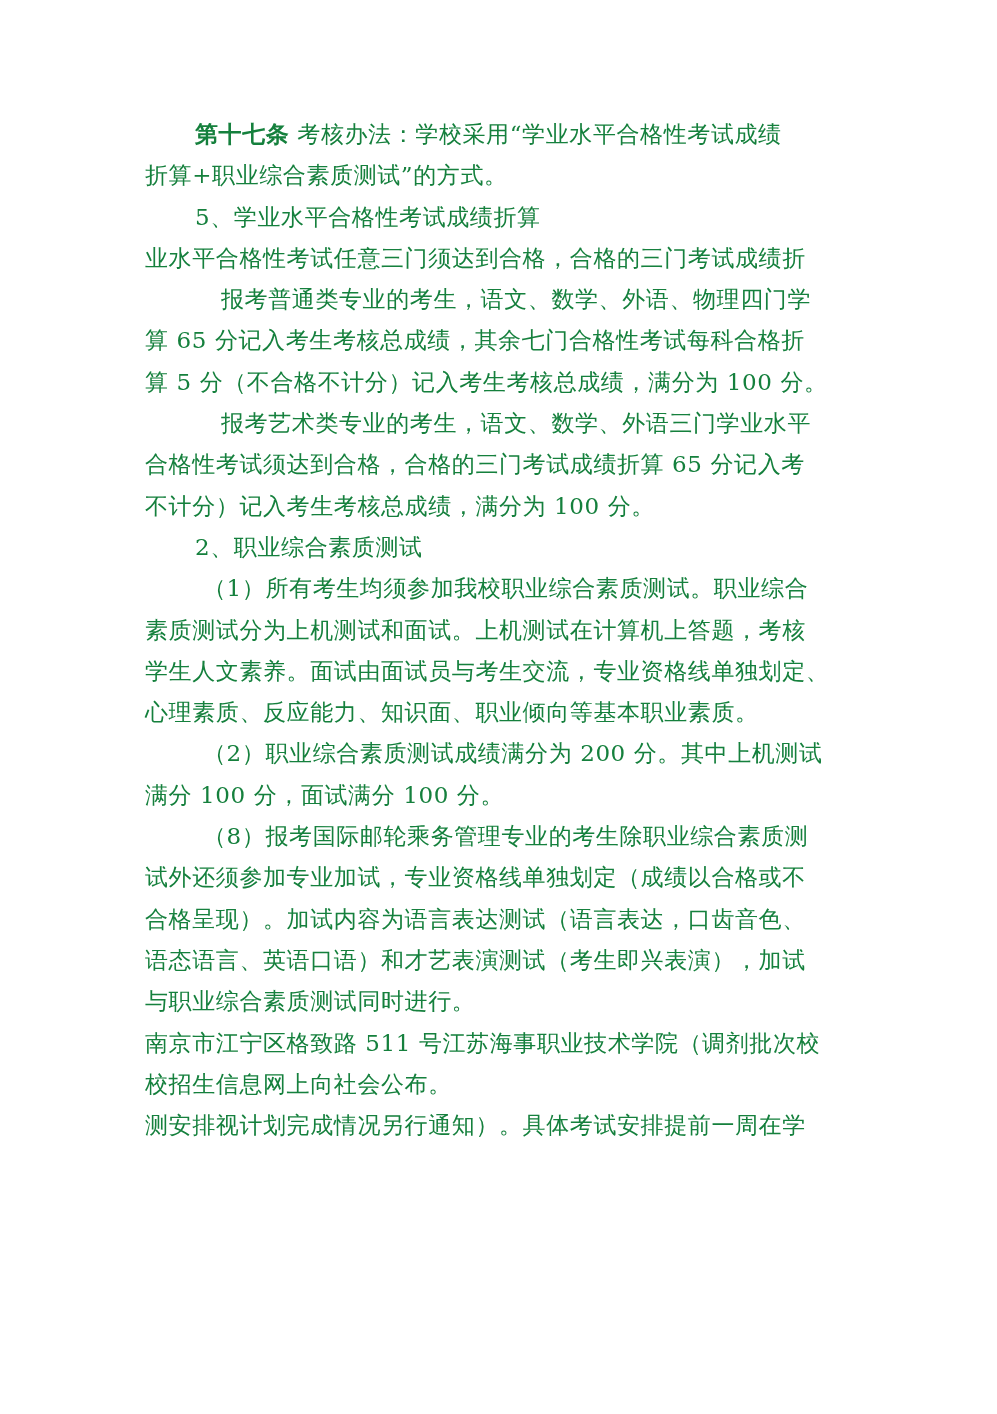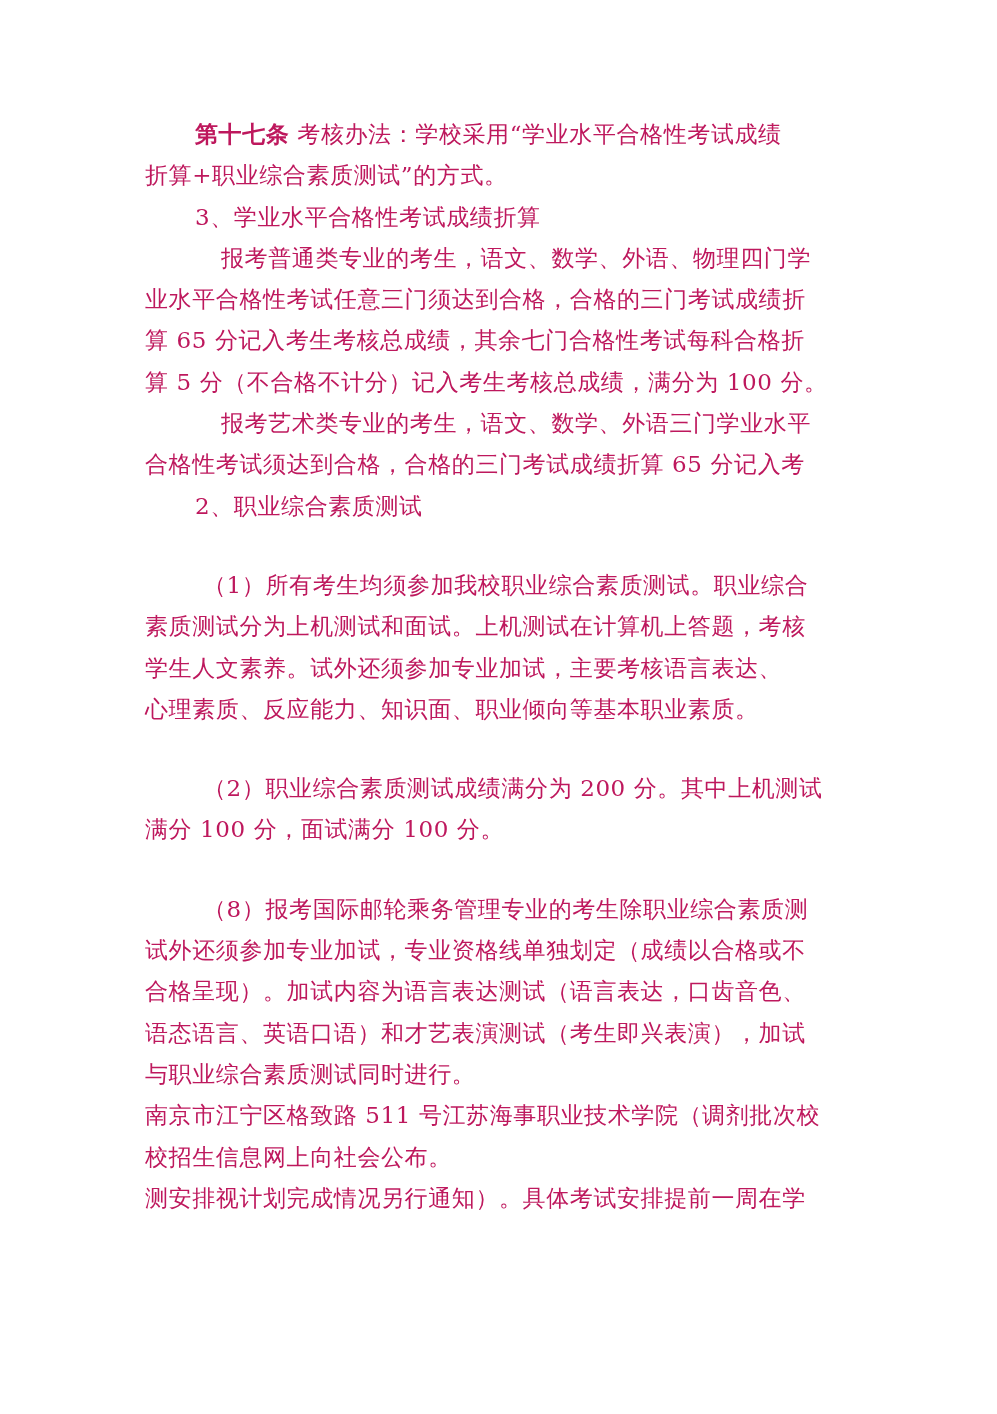--- a/index.html
+++ b/index.html
@@ -5,56 +5,57 @@
   html, body { margin: 0; padding: 0; background: #ffffff; }
   body { width: 997px; height: 1414px; position: relative; overflow: hidden; }
   .page {
     position: absolute;
     left: 145px;
     top: 114px;
     width: 710px;
     font-family: "DejaVu Serif", "Liberation Serif", serif;
     font-size: 23px;
     line-height: 41.3px;
-    color: #be185d;
+    color: #15803d;
     text-align: justify;
     letter-spacing: 0.6px;
   }
   .line { display: block; white-space: nowrap; height: 41.3px; }
   .ind1 { padding-left: 50px; }
   .ind2 { padding-left: 76px; }
-  .ind3 { padding-left: 58px; margin-top: 38px; }
+  .ind3 { padding-left: 58px; }
   .bold { font-weight: bold; font-family: "DejaVu Sans", "Liberation Sans", sans-serif; }
   .para { display: block; }
 </style>
 </head>
 <body>
 
 <div class="page">
 
   <div class="para">
     <span class="line ind1"><span class="bold">第十七条</span><span> 考核办法：学校采用“学业水平合格性考试成绩</span></span>
     <span class="line">折算+职业综合素质测试”的方式。</span>
   </div>
 
   <div class="para">
-    <span class="line ind1">3、学业水平合格性考试成绩折算</span>
+    <span class="line ind1">5、学业水平合格性考试成绩折算</span>
+    <span class="line">业水平合格性考试任意三门须达到合格，合格的三门考试成绩折</span>
     <span class="line ind2">报考普通类专业的考生，语文、数学、外语、物理四门学</span>
-    <span class="line">业水平合格性考试任意三门须达到合格，合格的三门考试成绩折</span>
     <span class="line">算 65 分记入考生考核总成绩，其余七门合格性考试每科合格折</span>
     <span class="line">算 5 分（不合格不计分）记入考生考核总成绩，满分为 100 分。</span>
     <span class="line ind2">报考艺术类专业的考生，语文、数学、外语三门学业水平</span>
     <span class="line">合格性考试须达到合格，合格的三门考试成绩折算 65 分记入考</span>
+    <span class="line">不计分）记入考生考核总成绩，满分为 100 分。</span>
   </div>
 
   <div class="para">
     <span class="line ind1">2、职业综合素质测试</span>
     <span class="line ind3">（1）所有考生均须参加我校职业综合素质测试。职业综合</span>
     <span class="line">素质测试分为上机测试和面试。上机测试在计算机上答题，考核</span>
-    <span class="line">学生人文素养。试外还须参加专业加试，主要考核语言表达、</span>
+    <span class="line">学生人文素养。面试由面试员与考生交流，专业资格线单独划定、</span>
     <span class="line">心理素质、反应能力、知识面、职业倾向等基本职业素质。</span>
     <span class="line ind3">（2）职业综合素质测试成绩满分为 200 分。其中上机测试</span>
     <span class="line">满分 100 分，面试满分 100 分。</span>
     <span class="line ind3">（8）报考国际邮轮乘务管理专业的考生除职业综合素质测</span>
     <span class="line">试外还须参加专业加试，专业资格线单独划定（成绩以合格或不</span>
     <span class="line">合格呈现）。加试内容为语言表达测试（语言表达，口齿音色、</span>
     <span class="line">语态语言、英语口语）和才艺表演测试（考生即兴表演），加试</span>
     <span class="line">与职业综合素质测试同时进行。</span>
   </div>
 

